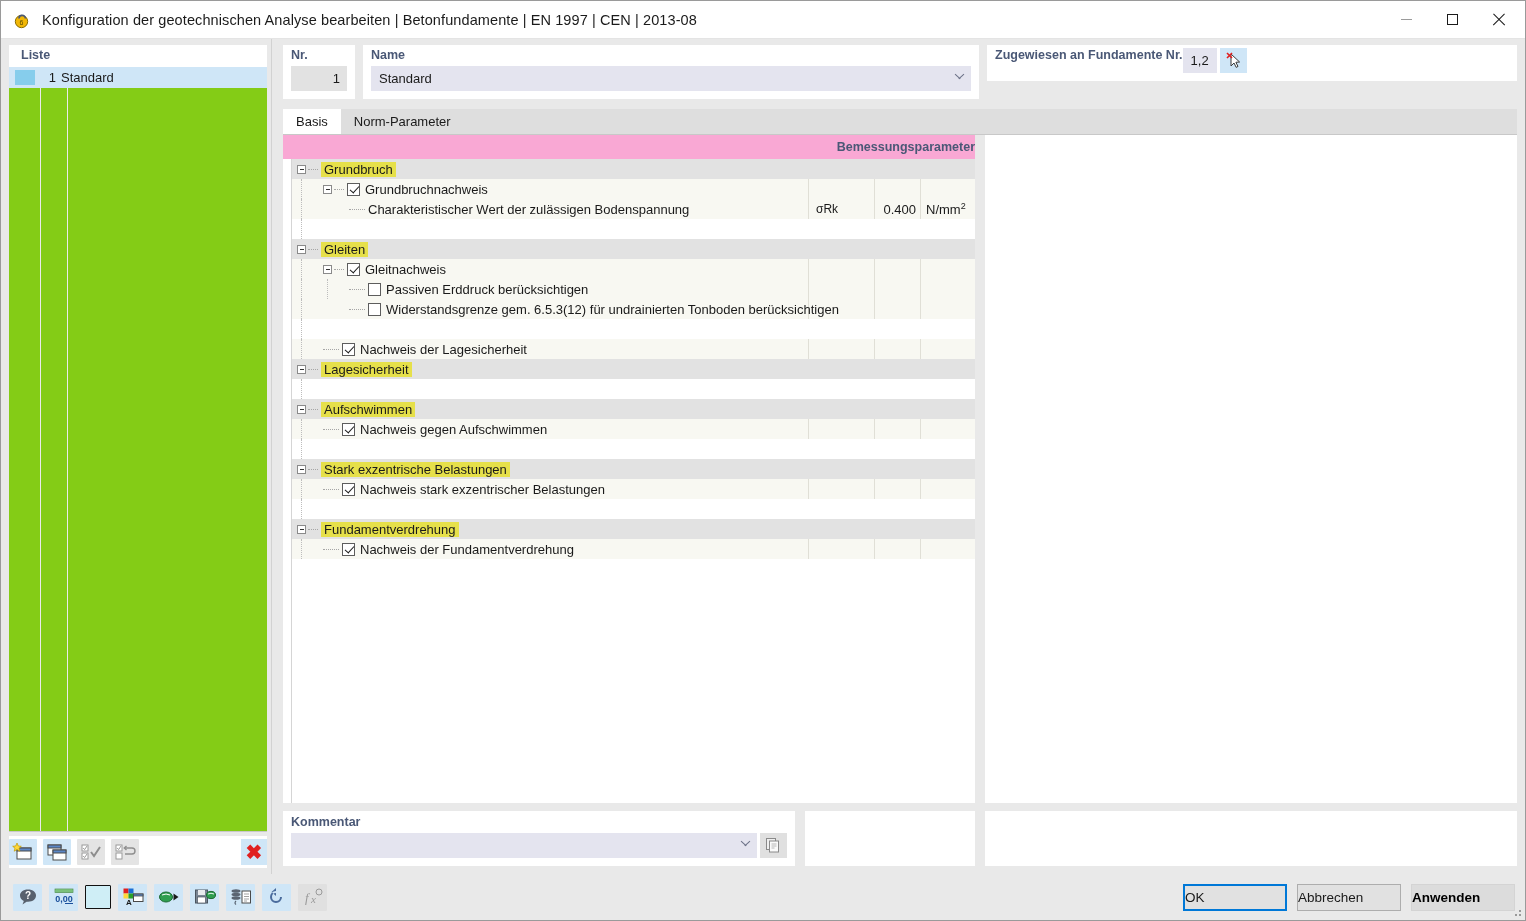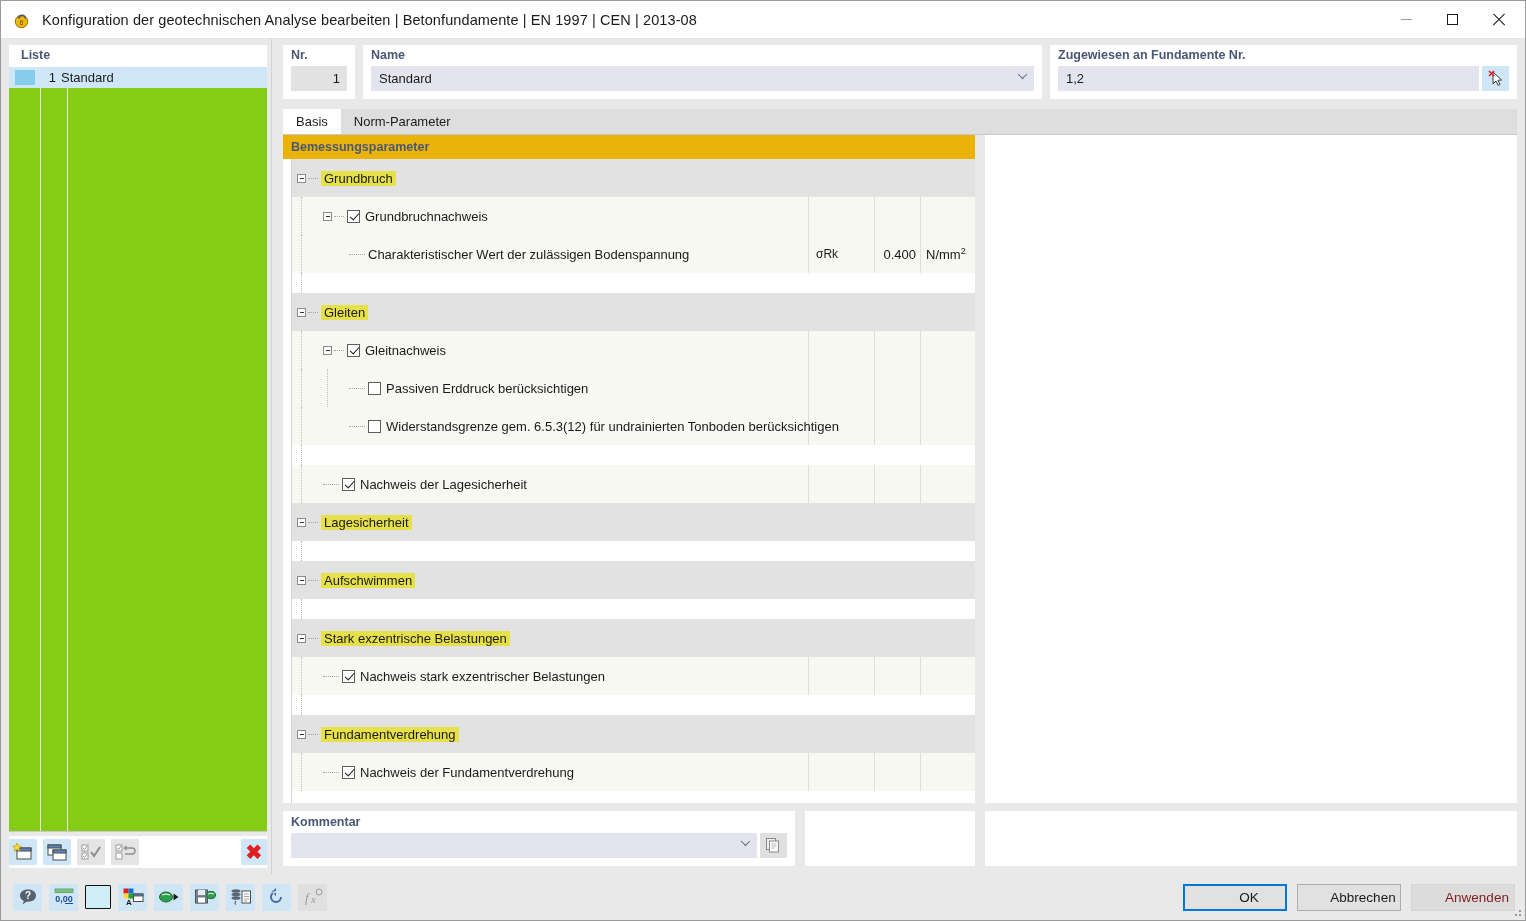--- a/index.html
+++ b/index.html
@@ -150,21 +150,21 @@
     height: 25px; background: #e4e4ef; display: flex; align-items: center;
     padding: 0 6px 0 8px; font-size: 13px; position: relative;
   }
   .combo .val { flex: 1; }
   .chev { width: 11px; height: 11px; position: relative; flex: none; }
   .chev:before, .chev:after {
     content: ""; position: absolute; top: 3px; width: 7px; height: 1.4px; background: #6a7086;
   }
   .chev:before { left: 0; transform: rotate(42deg); }
   .chev:after  { left: 4.2px; transform: rotate(-42deg); }
-  .box-assign { width: 467px; flex: none; display: flex; flex-direction: column; }
+  .box-assign { width: 530px; flex: none; display: flex; }
   .assign-row { display: flex; align-items: center; gap: 3px; }
   .assign-inp {
     flex: 1; height: 25px; background: #e4e4ef;
     display: flex; align-items: center; padding: 0 8px; font-size: 13px;
   }
   .assign-btn {
     width: 27px; height: 25px; background: #cfe6f7; flex: none;
     display: flex; align-items: center; justify-content: center;
   }
 
@@ -189,32 +189,32 @@
     margin: 0 8px; min-height: 0;
   }
   .tree-panel {
     width: 692px; flex: none;
     background: #ffffff;
     display: flex; flex-direction: column;
     min-height: 0;
   }
   .tree-title {
     font-weight: bold; font-size: 12.5px; color: #4a5876;
-    padding: 5px 0 5px 8px; background: #eab308;
+    padding: 5px 0 5px 8px; background: #f9a8d4; text-align: right;
   }
   .tree-box {
     flex: 1; margin: 0 0 0 8px; margin-right: 0;
     border-left: 1px solid #d5d5d5;
     position: relative; overflow: hidden;
     background: #ffffff;
   }
   .tree-scroll { position: absolute; inset: 0; overflow: hidden; }
 
   
-  .trow { display: flex; align-items: stretch; height: 38px; position: relative; }
+  .trow { display: flex; align-items: stretch; height: 20px; position: relative; }
   .trow.group { background: #e2e2e2; }
   .trow.item  { background: #f8f8f2; }
   .trow.spacer { background: #ffffff; height: 20px; }
   .tcell-main { flex: 1; display: flex; align-items: center; min-width: 0; position: relative; }
   .tcell-sym  { width: 66px; flex: none; border-left: 1px solid #e0dfd6; display: flex; align-items: center; padding-left: 7px; }
   .tcell-val  { width: 46px; flex: none; border-left: 1px solid #e0dfd6; display: flex; align-items: center; justify-content: flex-end; padding-right: 4px; }
   .tcell-unit { width: 55px; flex: none; border-left: 1px solid #e0dfd6; display: flex; align-items: center; padding-left: 5px; }
   .trow.group .tcell-sym, .trow.group .tcell-val, .trow.group .tcell-unit { border-left: none; }
   .trow.spacer .tcell-sym, .trow.spacer .tcell-val, .trow.spacer .tcell-unit { border-left: none; }
 
@@ -286,26 +286,26 @@
   .bb-btn {
     width: 29px; height: 27px; margin-right: 7px; flex: none;
     display: flex; align-items: center; justify-content: center;
     background: #cfe6f7; border-radius: 1px;
   }
   .bb-btn.dis { background: #e0e0e0; }
   .bb-btn.swatchbtn { background: #cfeef6; border: 1.5px solid #111; width: 26px; height: 24px; }
   .bb-spacer { flex: 1; }
   .dlg-btn {
     height: 27px; min-width: 104px; margin-left: 10px;
-    display: flex; align-items: center; justify-content: center;
+    display: flex; align-items: center; 
     font-size: 13.5px; background: #e1e1e1; border: 1px solid #adadad;
-    color: #1a1a1a; flex: none; padding-left: 28px;
+    color: #1a1a1a; flex: none;
   }
   .dlg-btn.primary { background: #e1e1e1; border: 2px solid #0078d7; }
-  .dlg-btn.disabled { color: #7f1d1d; border: 1px solid #d4d4d4; background: #dcdcdc; }
+  .dlg-btn.disabled { color: #000000; border: 1px solid #d4d4d4; background: #dcdcdc; font-weight: bold; }
   .resize-grip {
     position: absolute; right: 3px; bottom: 3px;
     width: 12px; height: 12px;
   }
 </style>
 </head>
 <body>
 
 <div class="window">
 
@@ -579,20 +579,32 @@
                   <div class="tcell-val"></div>
                   <div class="tcell-unit"></div>
               </div>
 
               <div class="trow group">
                 <div class="tcell-main">
                   <div class="indent" style="width:5px;"></div>
                   <div class="exp-box"></div>
                   <div class="dotline"></div>
                   <span class="hl-label">Aufschwimmen</span>
+                </div>
+                <div class="tcell-sym"></div>
+                  <div class="tcell-val"></div>
+                  <div class="tcell-unit"></div>
+              </div>
+              <div class="trow item">
+                <div class="tcell-main">
+                  <div class="vdot" style="left:9px;"></div>
+                  <div class="indent" style="width:31px;"></div>
+                  <div class="dotline long"></div>
+                  <div class="cb checked"></div>
+                  <span class="tlabel">Nachweis gegen Aufschwimmen</span>
                 </div>
                 <div class="tcell-sym"></div>
                   <div class="tcell-val"></div>
                   <div class="tcell-unit"></div>
               </div>
               <div class="trow spacer">
                 <div class="tcell-main">
                     <div class="vdot" style="left:9px;"></div>
                   </div>
                 <div class="tcell-sym"></div>

